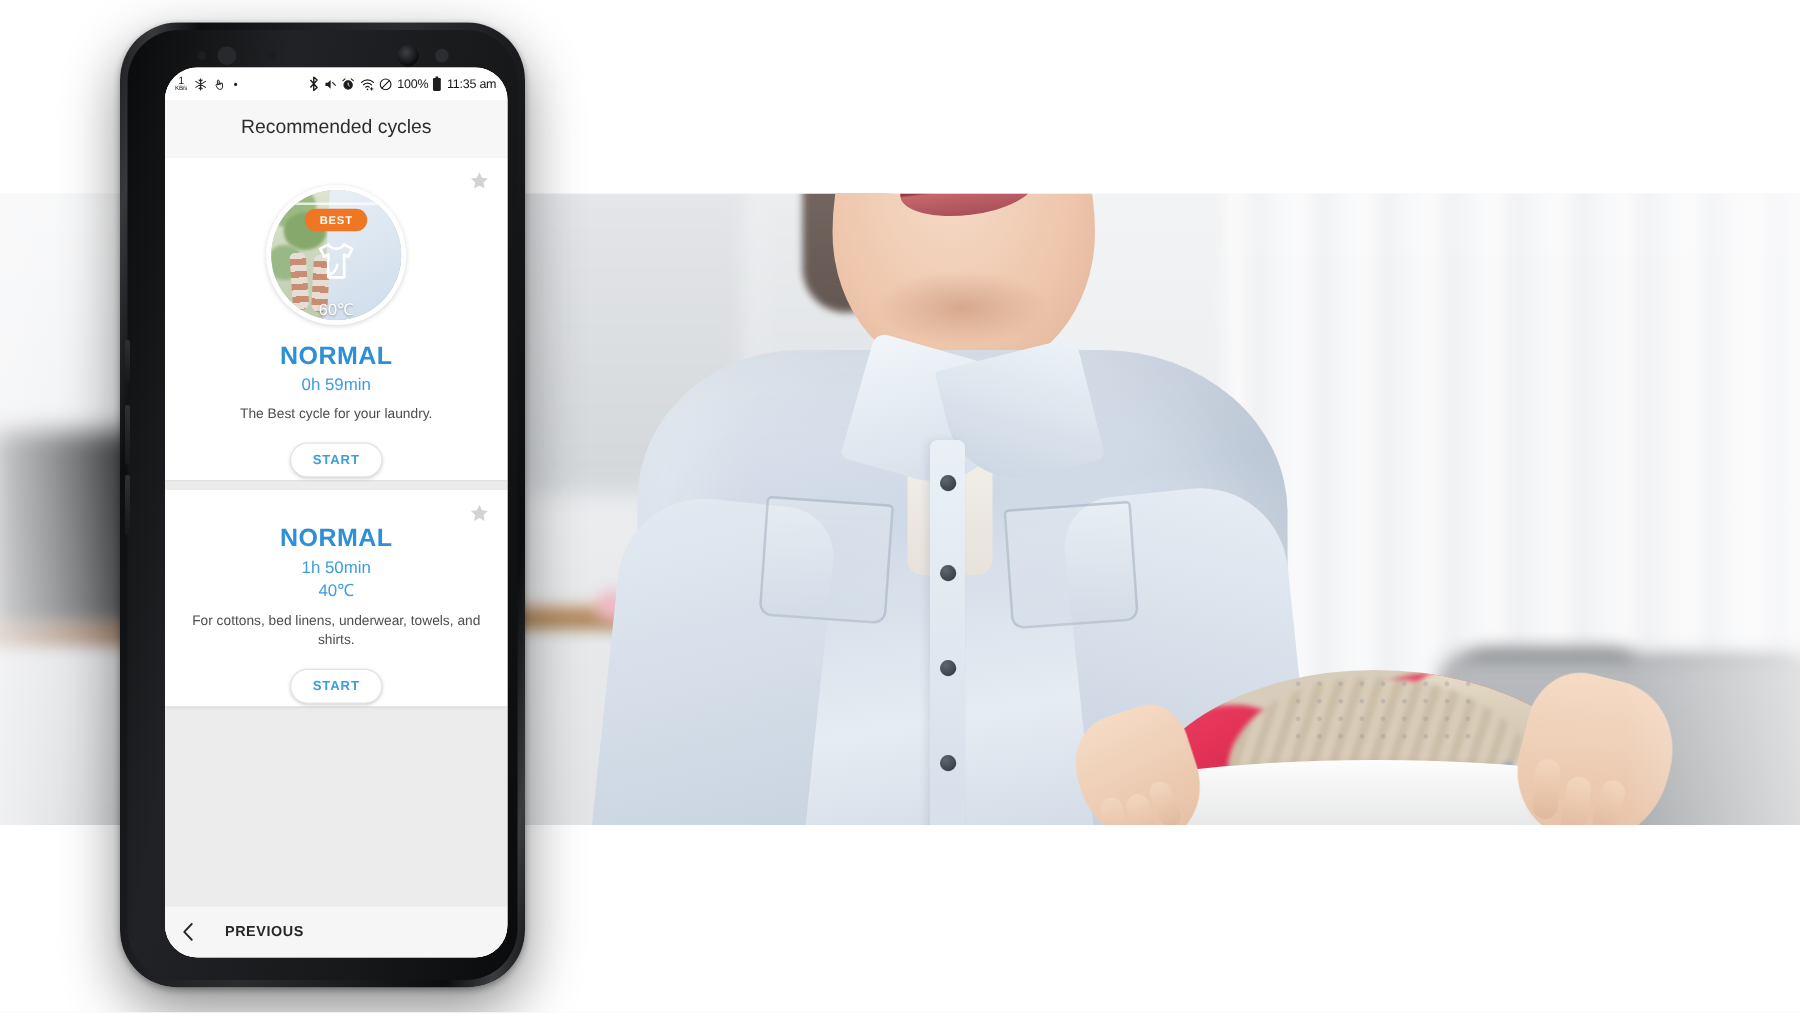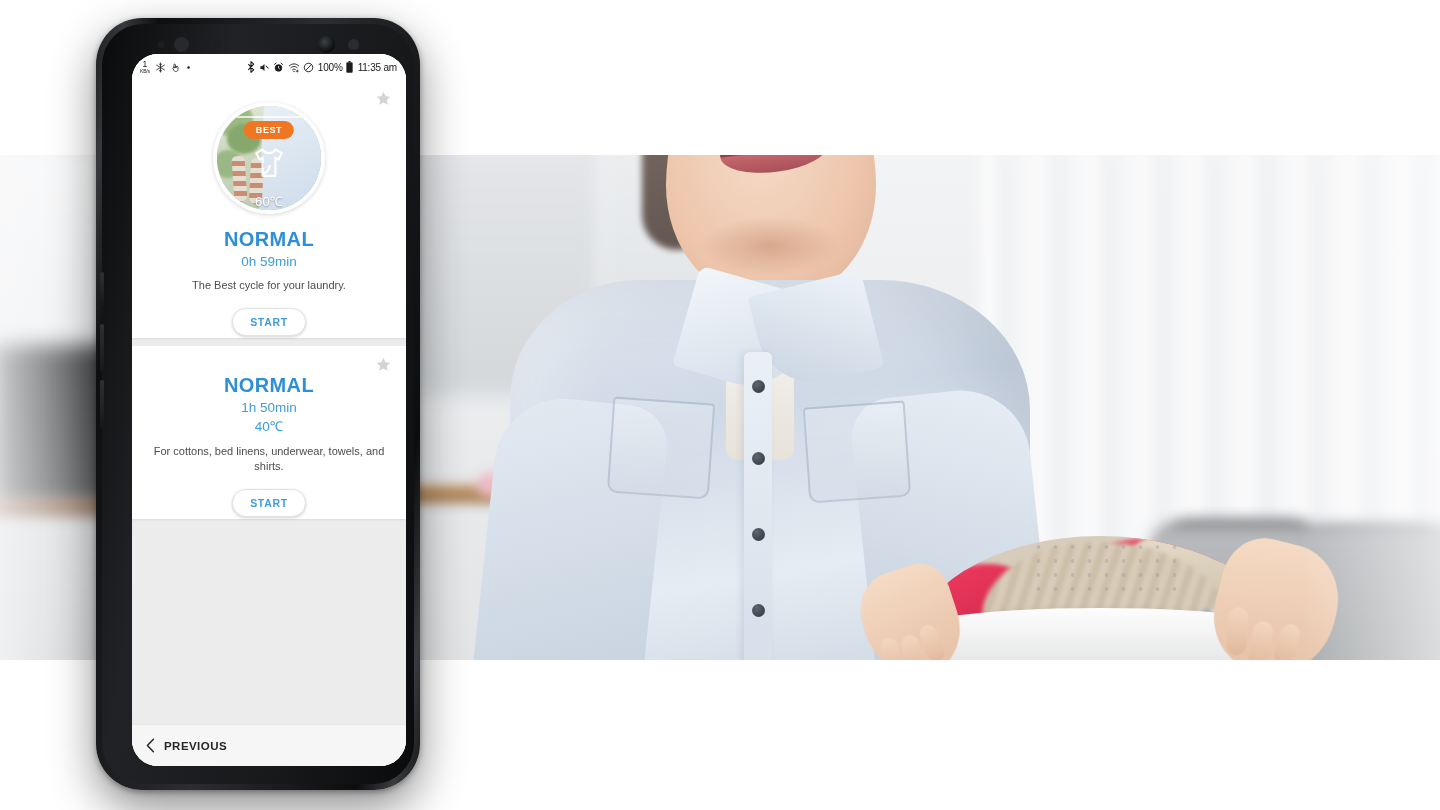--- a/index.html
+++ b/index.html
@@ -425,21 +425,21 @@
     background: #ffffff;
     color: #3f9cdd;
     font-size: 10.5px; font-weight: 700; letter-spacing: .7px;
     font-family: "Liberation Sans", sans-serif;
     box-shadow: 0 1px 3px rgba(0,0,0,.18);
     cursor: pointer;
   }
 
   .bottombar {
     flex: none; height: 42px;
-    display: flex; align-items: center; gap: 9px;
+    display: flex; align-items: center; gap: 25px;
     padding: 0 14px;
     background: #f6f6f6;
     border-top: 1px solid #e8e8e8;
   }
   .prev-chevron { width: 9px; height: 15px; flex: none; }
   .prev-label { font-size: 11.5px; font-weight: 700; letter-spacing: .45px; color: #242628; }
 </style>
 </head>
 <body>
 
@@ -601,20 +601,21 @@
                 <svg width="7" height="12" viewBox="0 0 10 17" fill="#1b1d1f">
                   <rect x="3.4" y="0" width="3.2" height="1.8" rx=".6"></rect>
                   <rect x="0.5" y="1.8" width="9" height="15" rx="1.6"></rect>
                 </svg>
               </span>
               <span class="sb-time">11:35 am</span>
             </div>
           </div>
 
 
+          <div class="section-title">Recommended cycles</div>
 
           <div class="cards">
 
             <div class="card">
               <span class="star-icon">
                 <svg width="17" height="17" viewBox="0 0 24 24" fill="#d2d3d5">
                   <path d="M12 2.6l2.9 6.1 6.6.9-4.8 4.6 1.2 6.6-5.9-3.2-5.9 3.2 1.2-6.6L2.5 9.6l6.6-.9z"></path>
                 </svg>
               </span>
 

